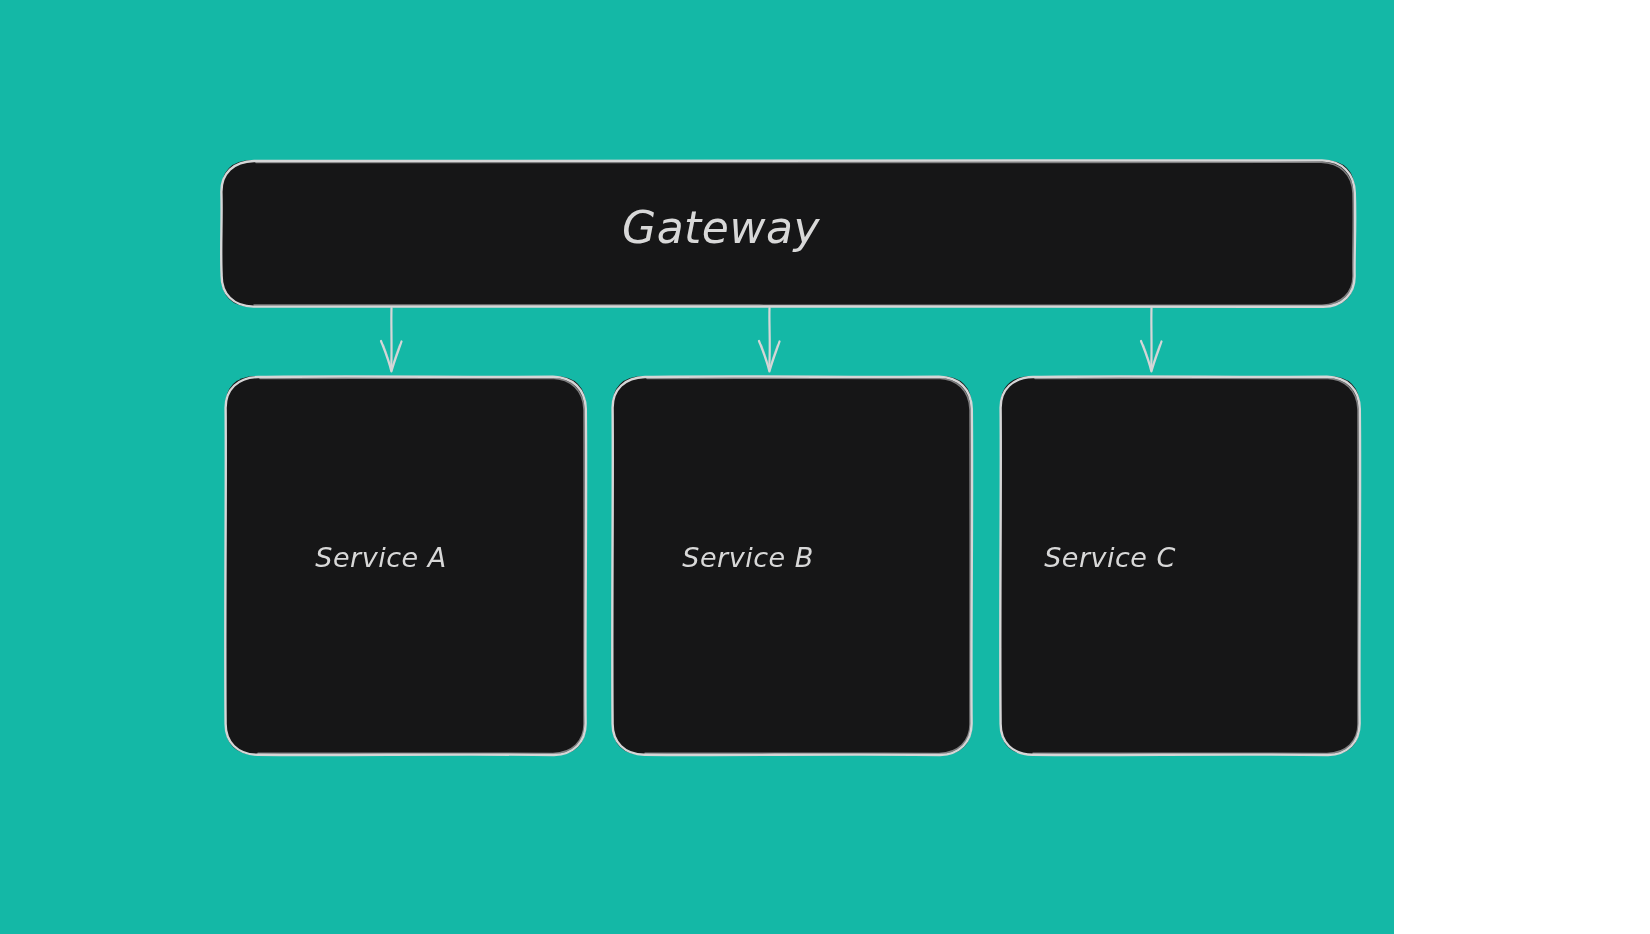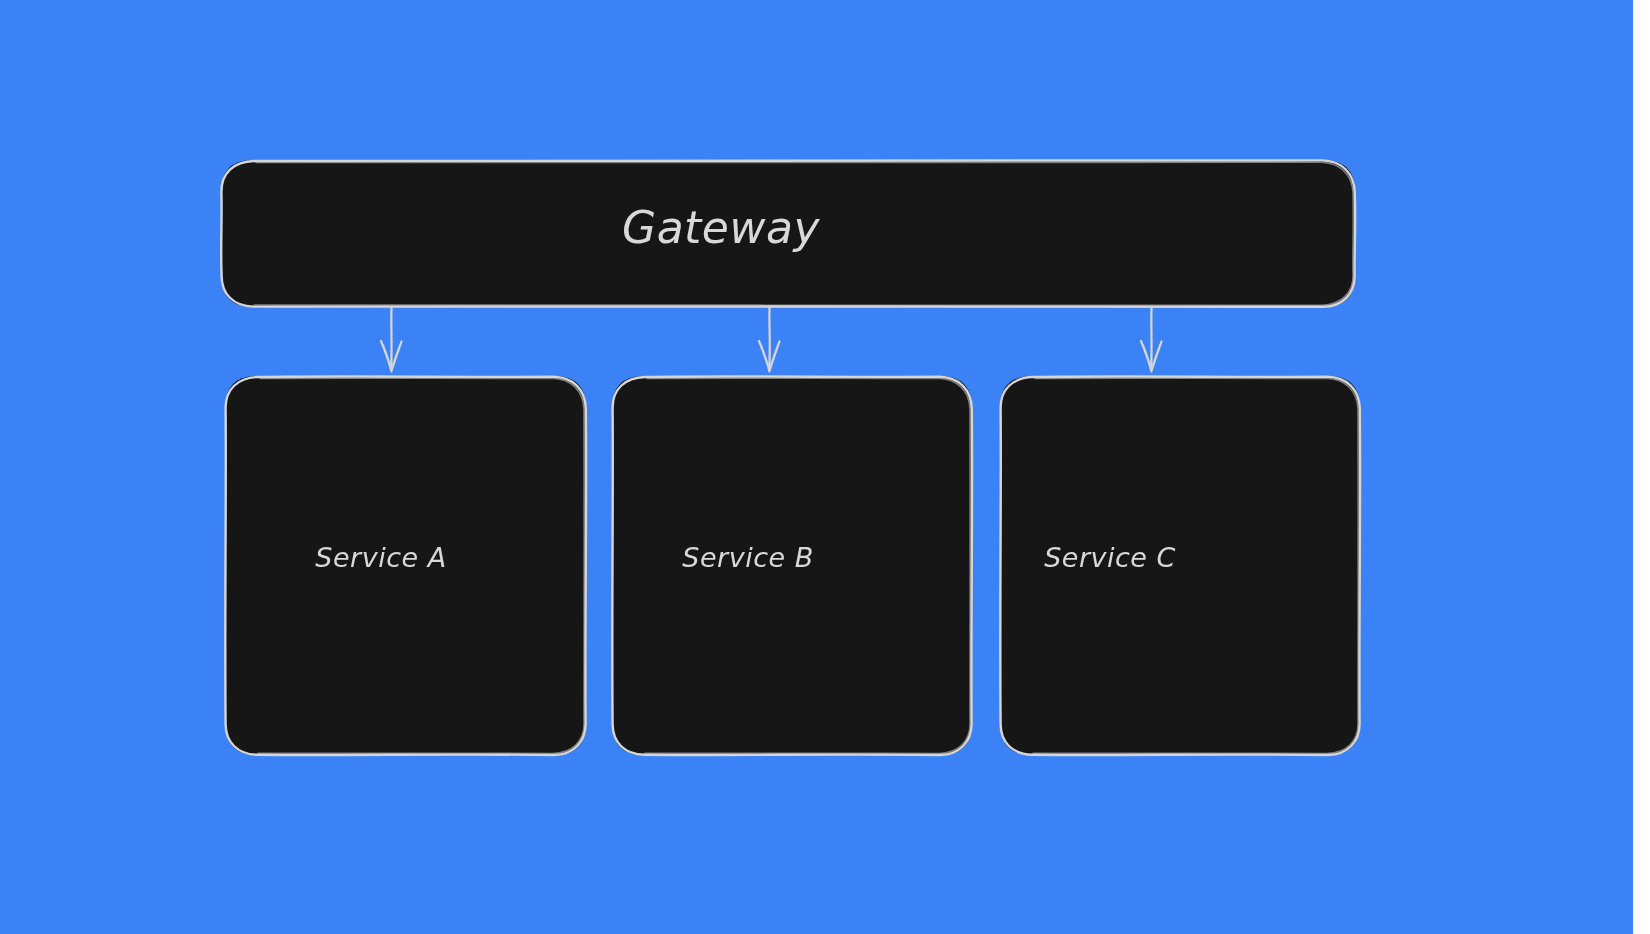--- a/index.html
+++ b/index.html
@@ -8,23 +8,23 @@
     padding: 0;
   }
   body {
     width: 1650px;
     height: 934px;
     overflow: hidden;
     font-family: "DejaVu Sans", sans-serif;
   }
   #canvas-root {
     position: relative;
-    width: 1633px;
+    width: 1394px;
     height: 934px;
-    background: #3b82f6;
+    background: #14b8a6;
     text-align: center;
   }
   #diagram-svg {
     position: absolute;
     top: 0;
     left: 0;
     width: 1650px;
     height: 934px;
     display: block;
   }

